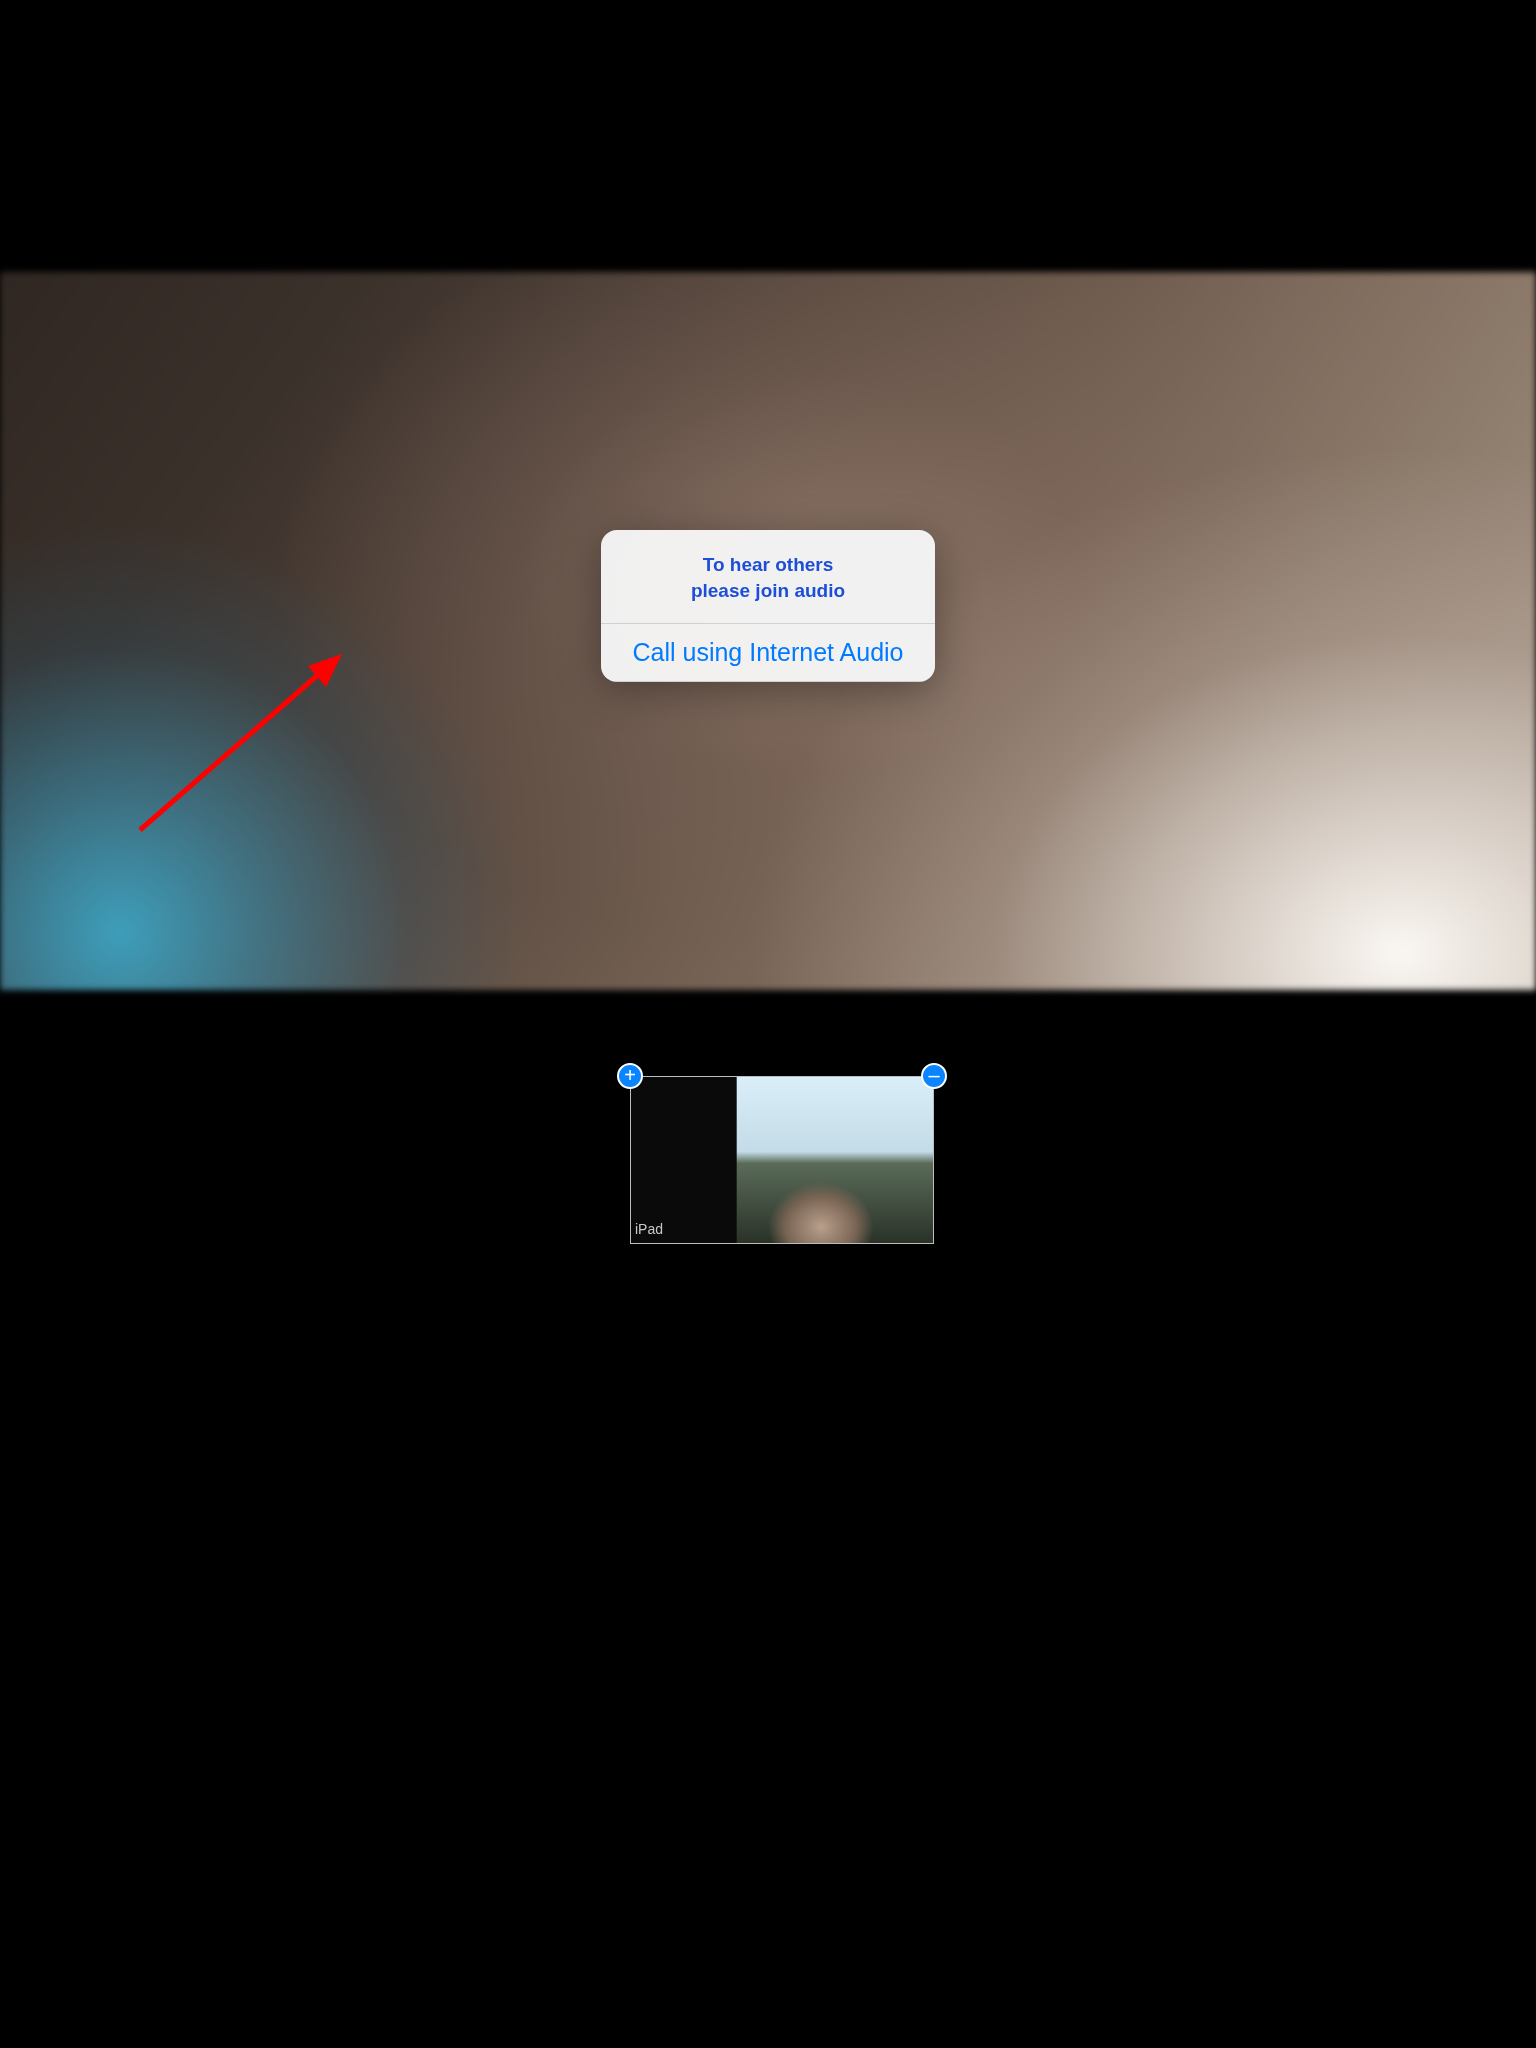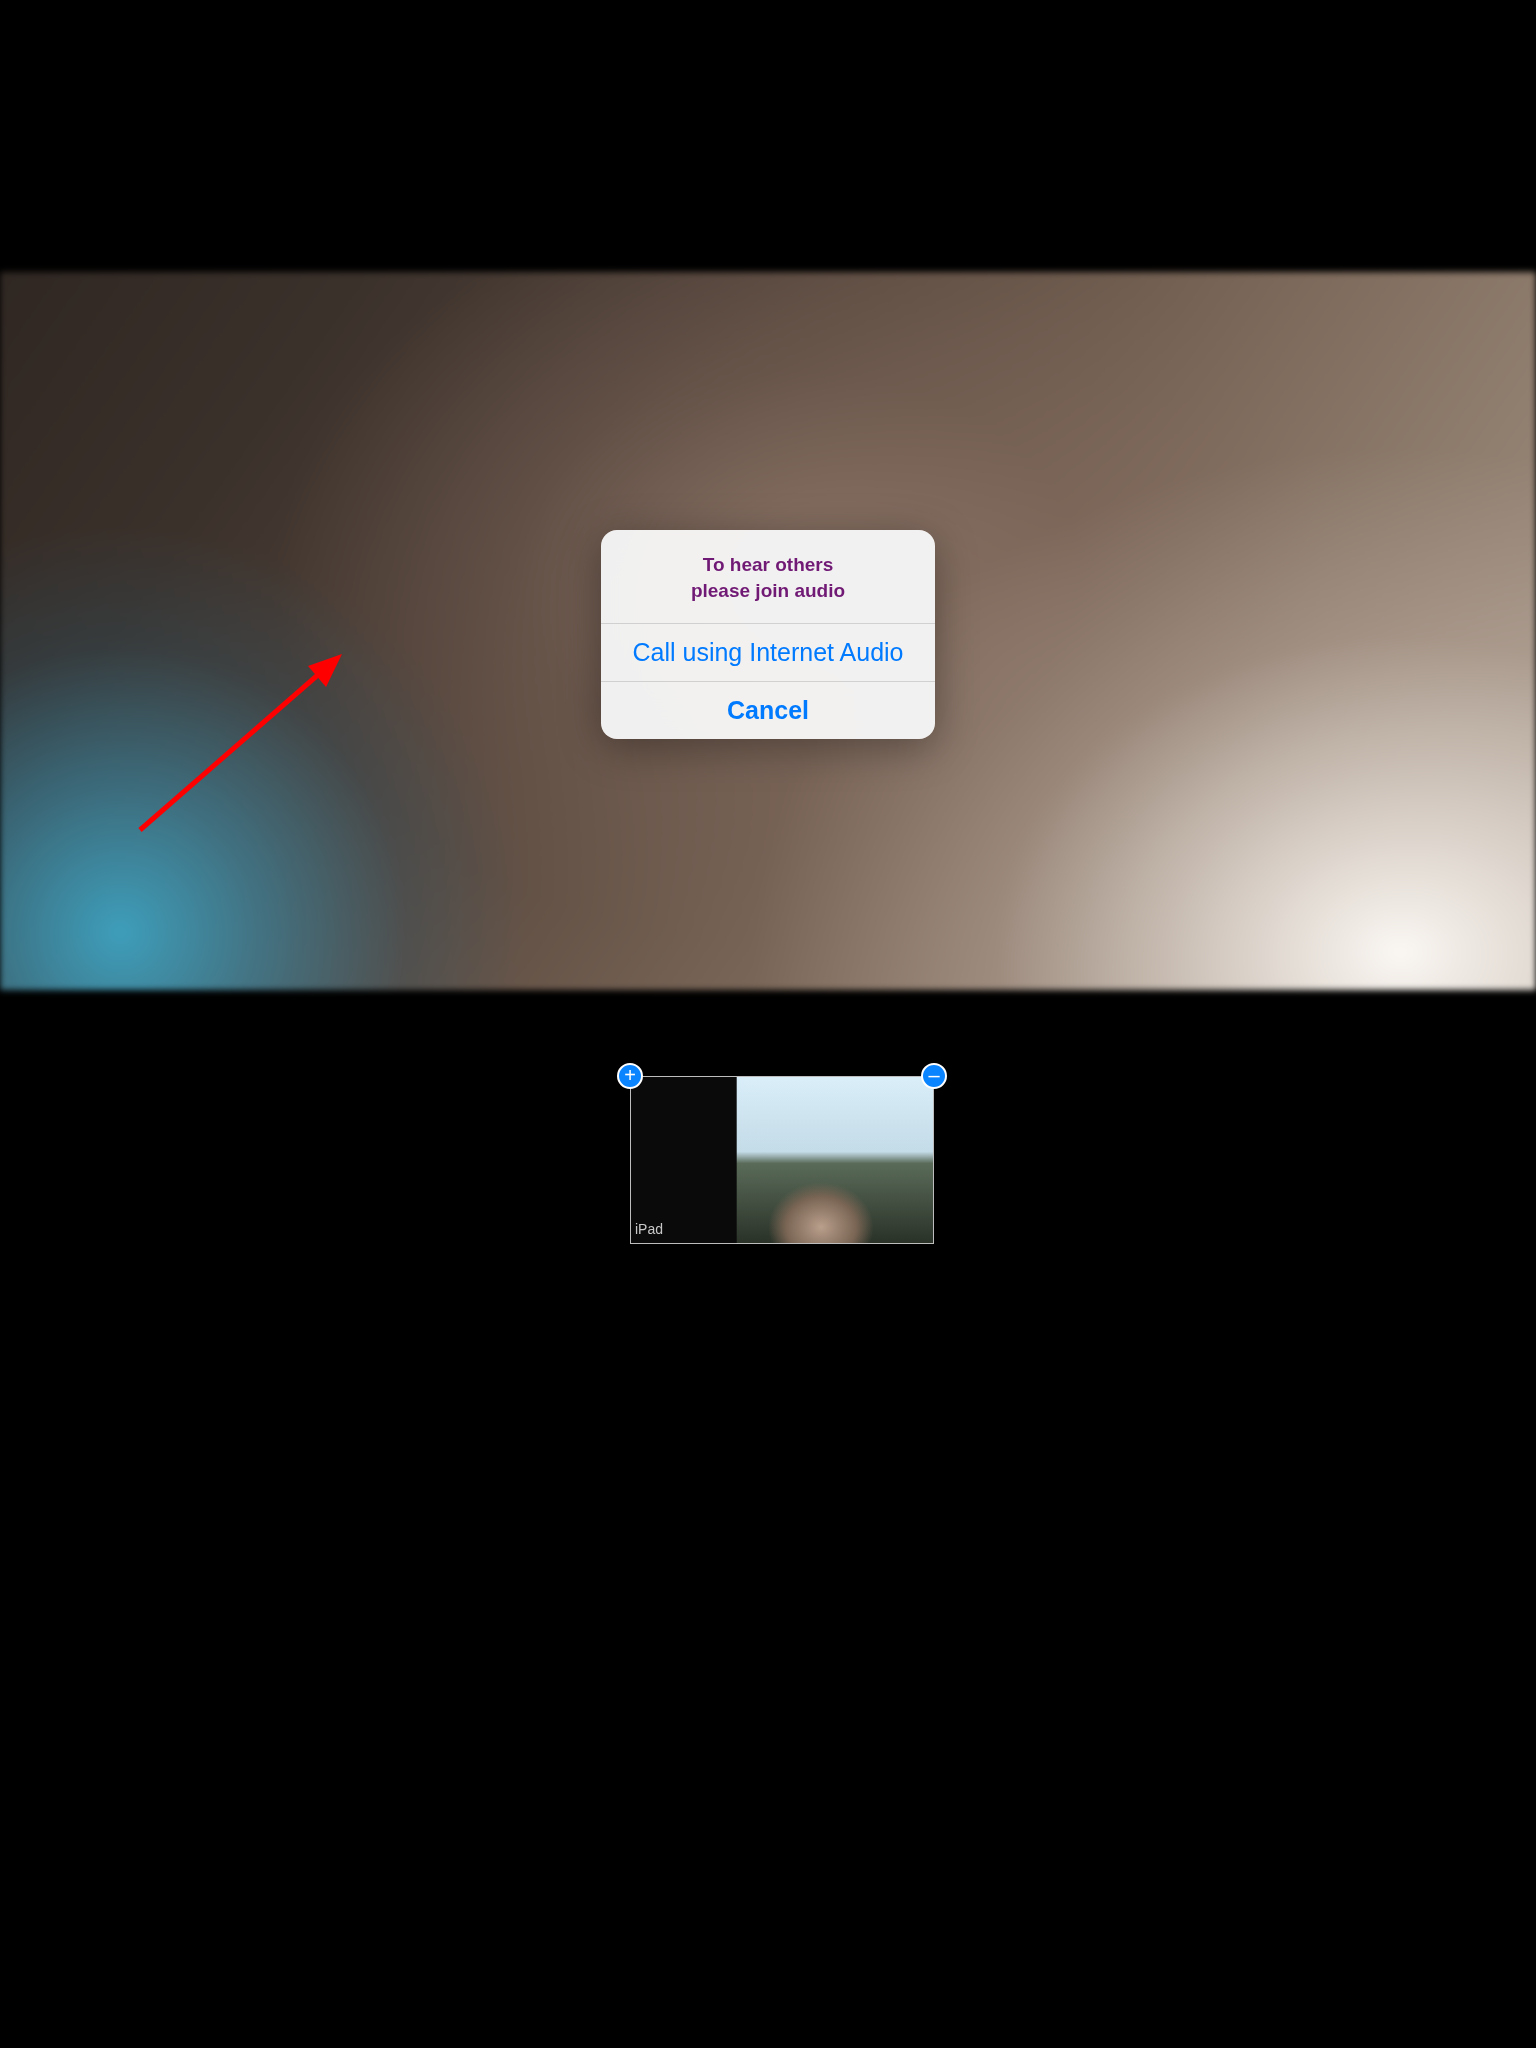--- a/index.html
+++ b/index.html
@@ -41,21 +41,21 @@
       backdrop-filter: blur(20px);
     }
     .alert-header {
       padding: 22px 20px 20px 20px;
       text-align: center;
       border-bottom: 1px solid rgba(60,60,67,0.18);
     }
     .alert-title {
       font-size: 19px;
       font-weight: 600;
-      color: #701a75;
+      color: #1d4ed8;
       line-height: 1.35;
       white-space: pre-line;
     }
     .alert-button {
       width: 100%;
       text-align: center;
       font-size: 25px;
       color: #007AFF;
       background: transparent;
       border: none;
@@ -141,21 +141,20 @@
 <body>
 
 <div class="video-bg"></div>
 
 <div class="alert">
   <div class="alert-header">
     <div class="alert-title">To hear others
 please join audio</div>
   </div>
   <button class="alert-button divider">Call using Internet Audio</button>
-  <button class="alert-button bold">Cancel</button>
 </div>
 
 <svg class="arrow" viewBox="0 0 230 200">
   <line x1="10" y1="190" x2="205" y2="20" stroke="#ff0000" stroke-width="5"></line>
   <polygon points="212,14 178,26 196,47" fill="#ff0000"></polygon>
 </svg>
 
 <div class="thumb">
   <div class="thumb-left"></div>
   <div class="thumb-inner"></div>

